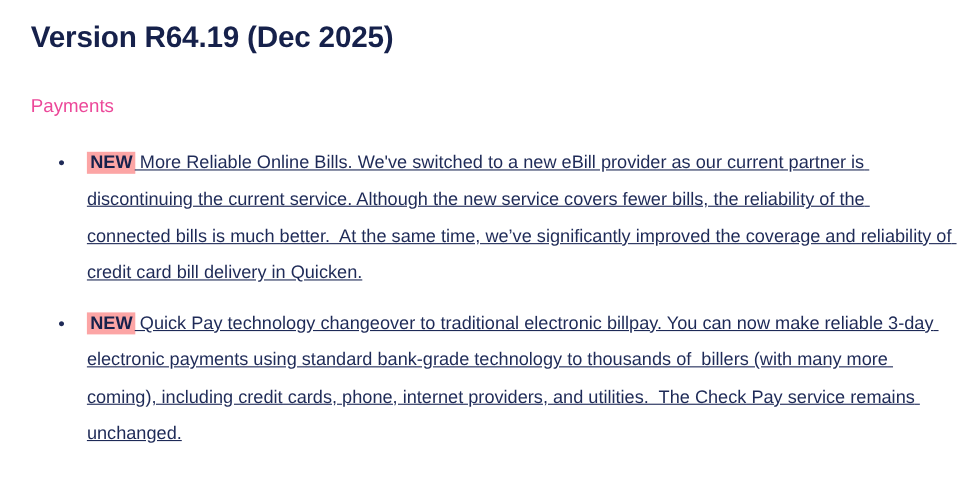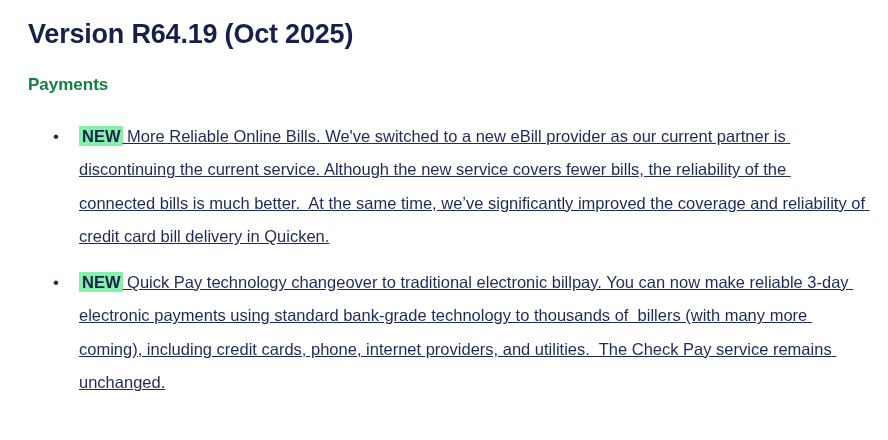--- a/index.html
+++ b/index.html
@@ -26,24 +26,24 @@
     font-size: 27px;
     font-weight: bold;
     letter-spacing: -0.2px;
     line-height: 1.2;
     margin: 0 0 0 0;
     color: #16214b;
   }
 
   .section-title {
     font-size: 17px;
-    font-weight: bold;
+    font-weight: normal;
     line-height: 1.2;
-    margin: 25px 0 0 0;
-    color: #15803d;
+    margin: 37px 0 0 0;
+    color: #ec4899;
   }
 
   .notes-list {
     list-style: none;
     margin: 24px 0 0 0;
     padding: 0;
   }
 
   .note-item {
     position: relative;
@@ -61,39 +61,39 @@
     position: absolute;
     left: 25px;
     top: 0;
     width: 14px;
     line-height: 33.5px;
     font-size: 17px;
     color: #1e2a57;
   }
 
   .new-badge {
-    background: #86efac;
+    background: #fca5a5;
     font-weight: bold;
     padding: 1px 2px 1px 3px;
     color: #16214b;
     box-decoration-break: clone;
     -webkit-box-decoration-break: clone;
   }
 
   .note-text {
     white-space: pre-wrap;
     text-decoration: underline;
   }
 </style>
 </head>
 <body>
 
 <div class="page">
 
-  <h1 class="release-title">Version R64.19 (Oct 2025)</h1>
+  <h1 class="release-title">Version R64.19 (Dec 2025)</h1>
 
   <h2 class="section-title">Payments</h2>
 
   <ul class="notes-list">
 
     <li class="note-item">
       <span class="bullet-marker">•</span><span class="new-badge">NEW</span><span class="note-text"> More Reliable Online Bills. We've switched to a new eBill provider as our current partner is discontinuing the current service. Although the new service covers fewer bills, the reliability of the connected bills is much better.  At the same time, we’ve significantly improved the coverage and reliability of credit card bill delivery in Quicken.</span>
     </li>
 
     <li class="note-item">

